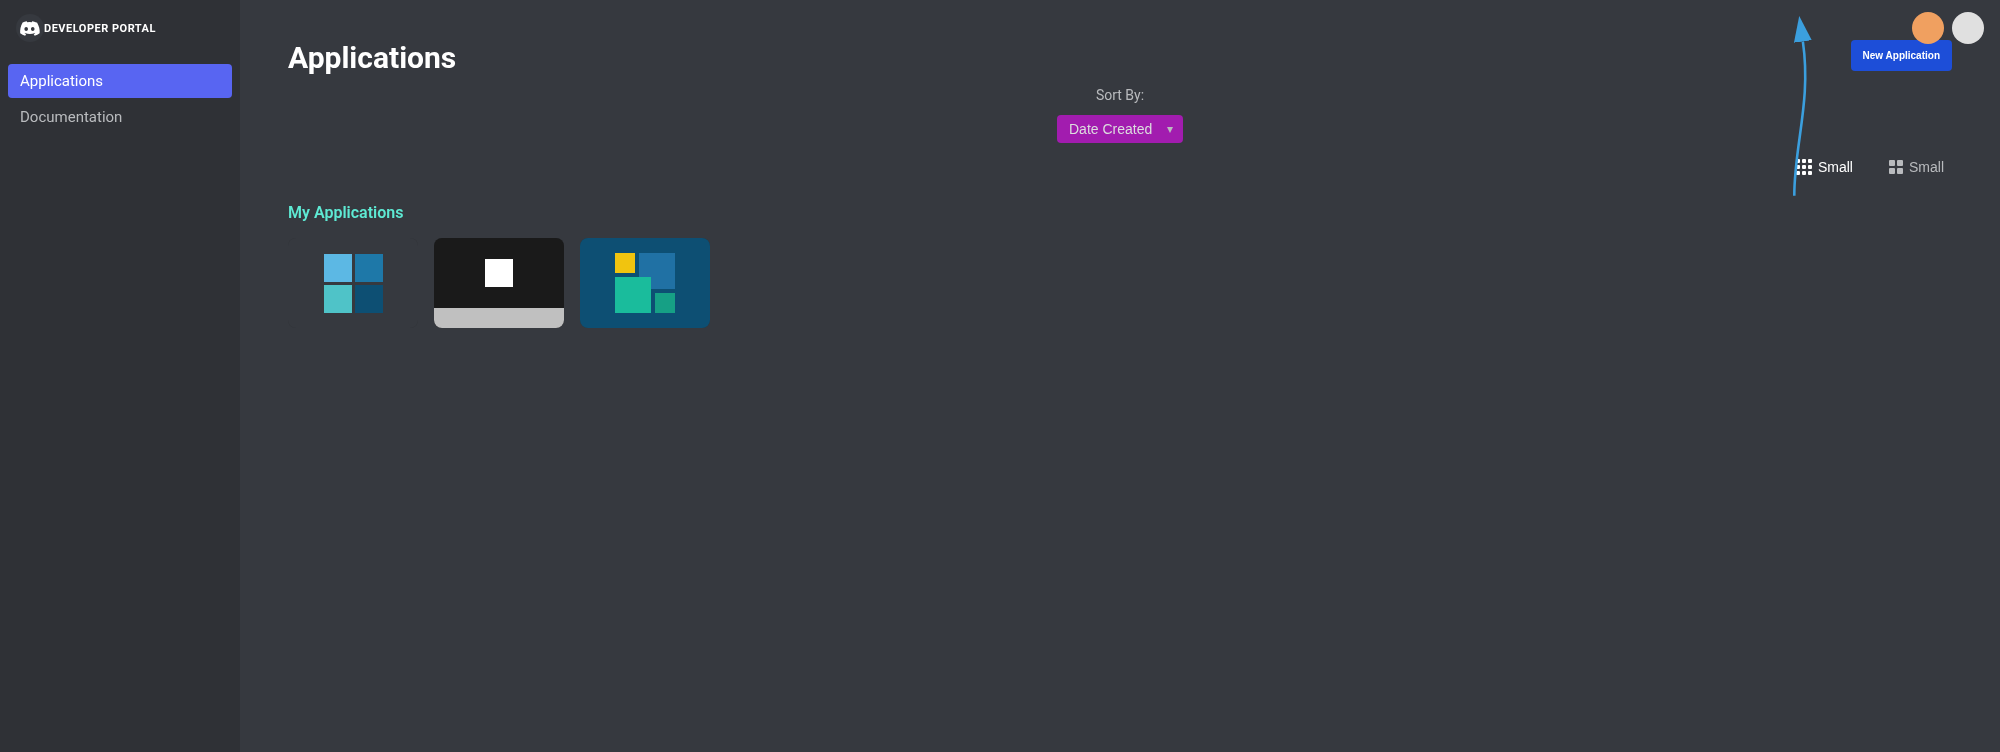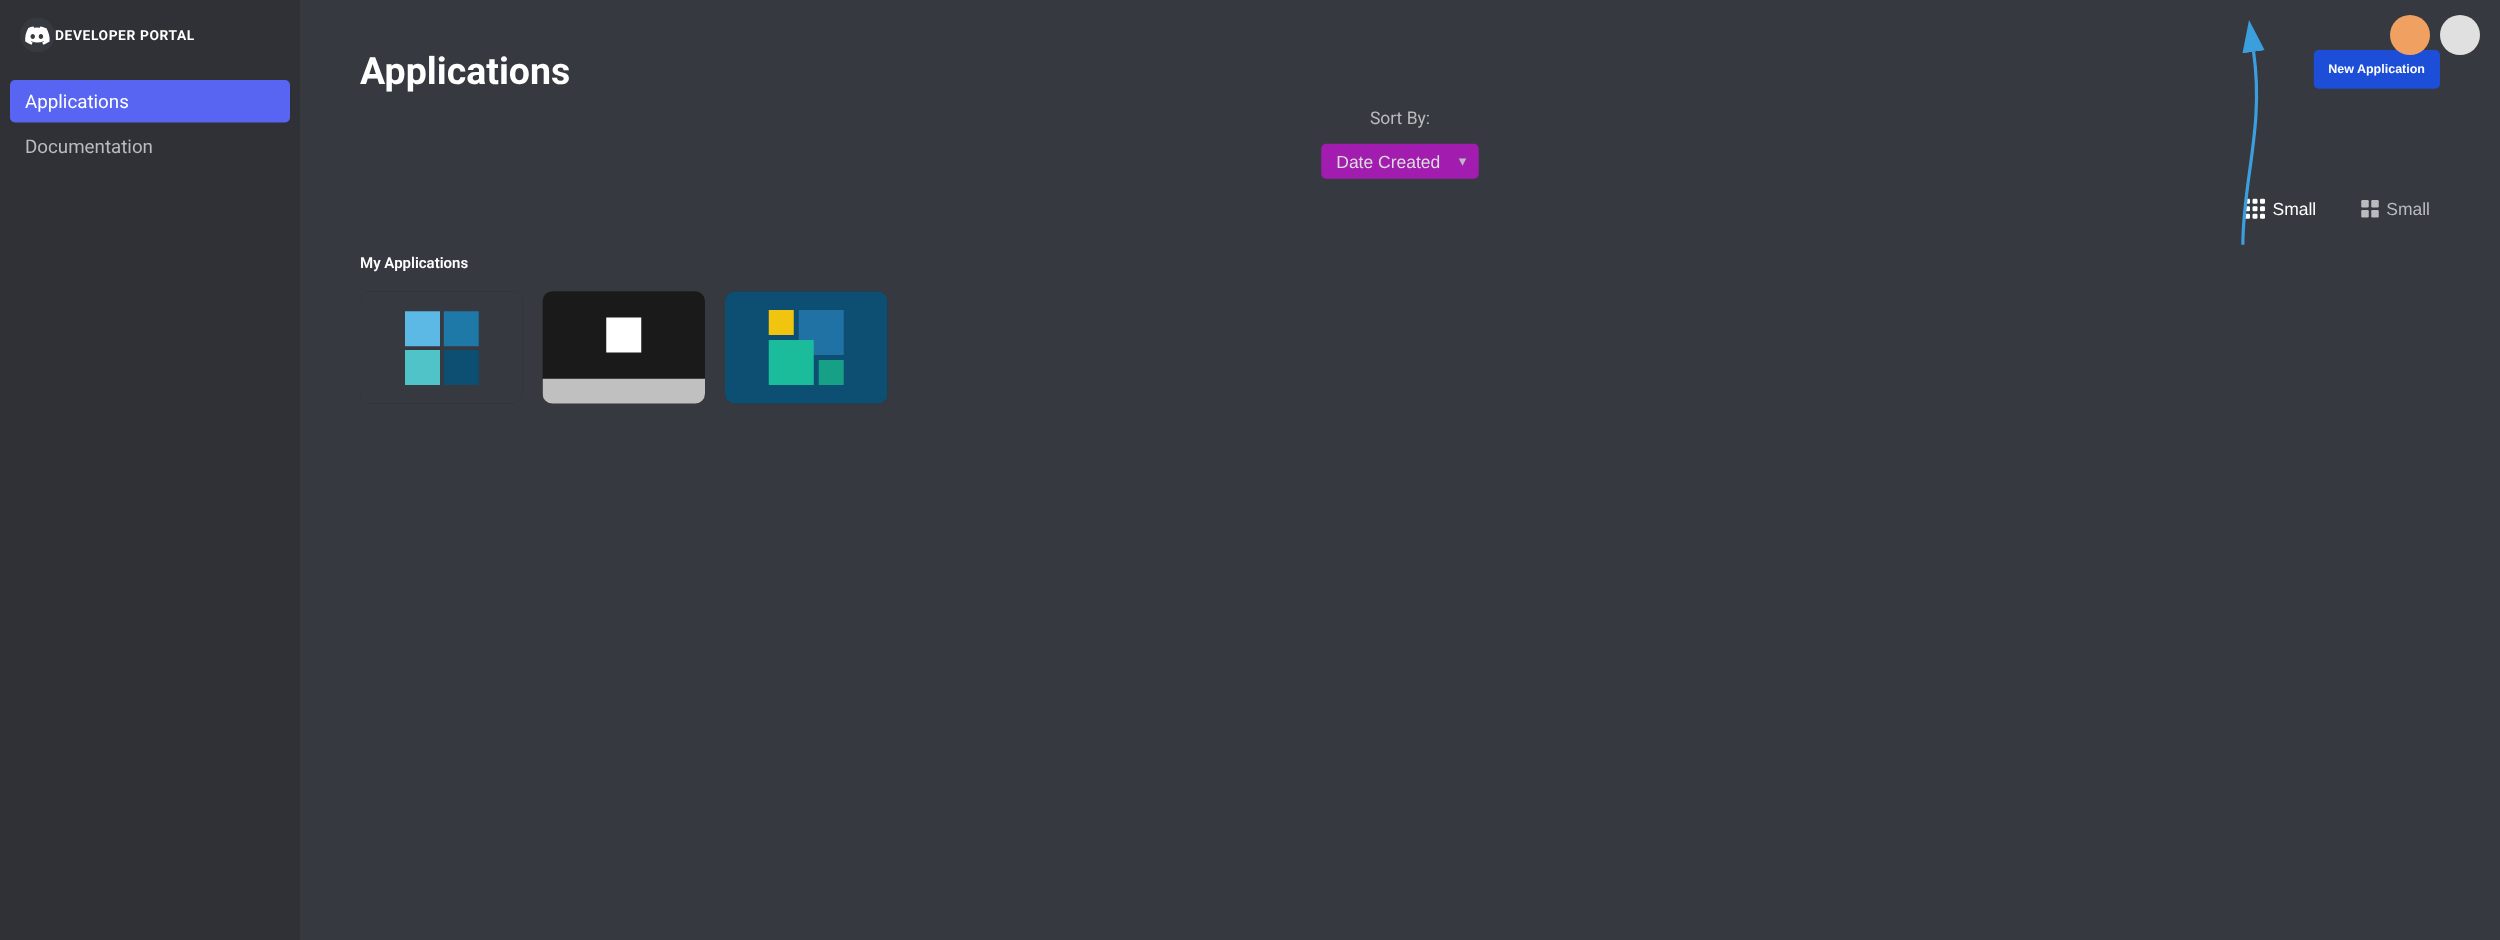--- a/index.html
+++ b/index.html
@@ -178,23 +178,23 @@
       gap: 2px;
     }
     .grid-icon-large span {
       width: 6px;
       height: 6px;
       background: currentColor;
       border-radius: 1px;
     }
 
     .section-title {
-      font-size: 12px;
+      font-size: 16px;
       font-weight: 600;
-      color: #ffffff;
+      color: #5eead4;
       margin-bottom: 16px;
     }
 
     .apps-grid {
       display: flex;
       gap: 16px;
       flex-wrap: wrap;
     }
 
     .app-card {

